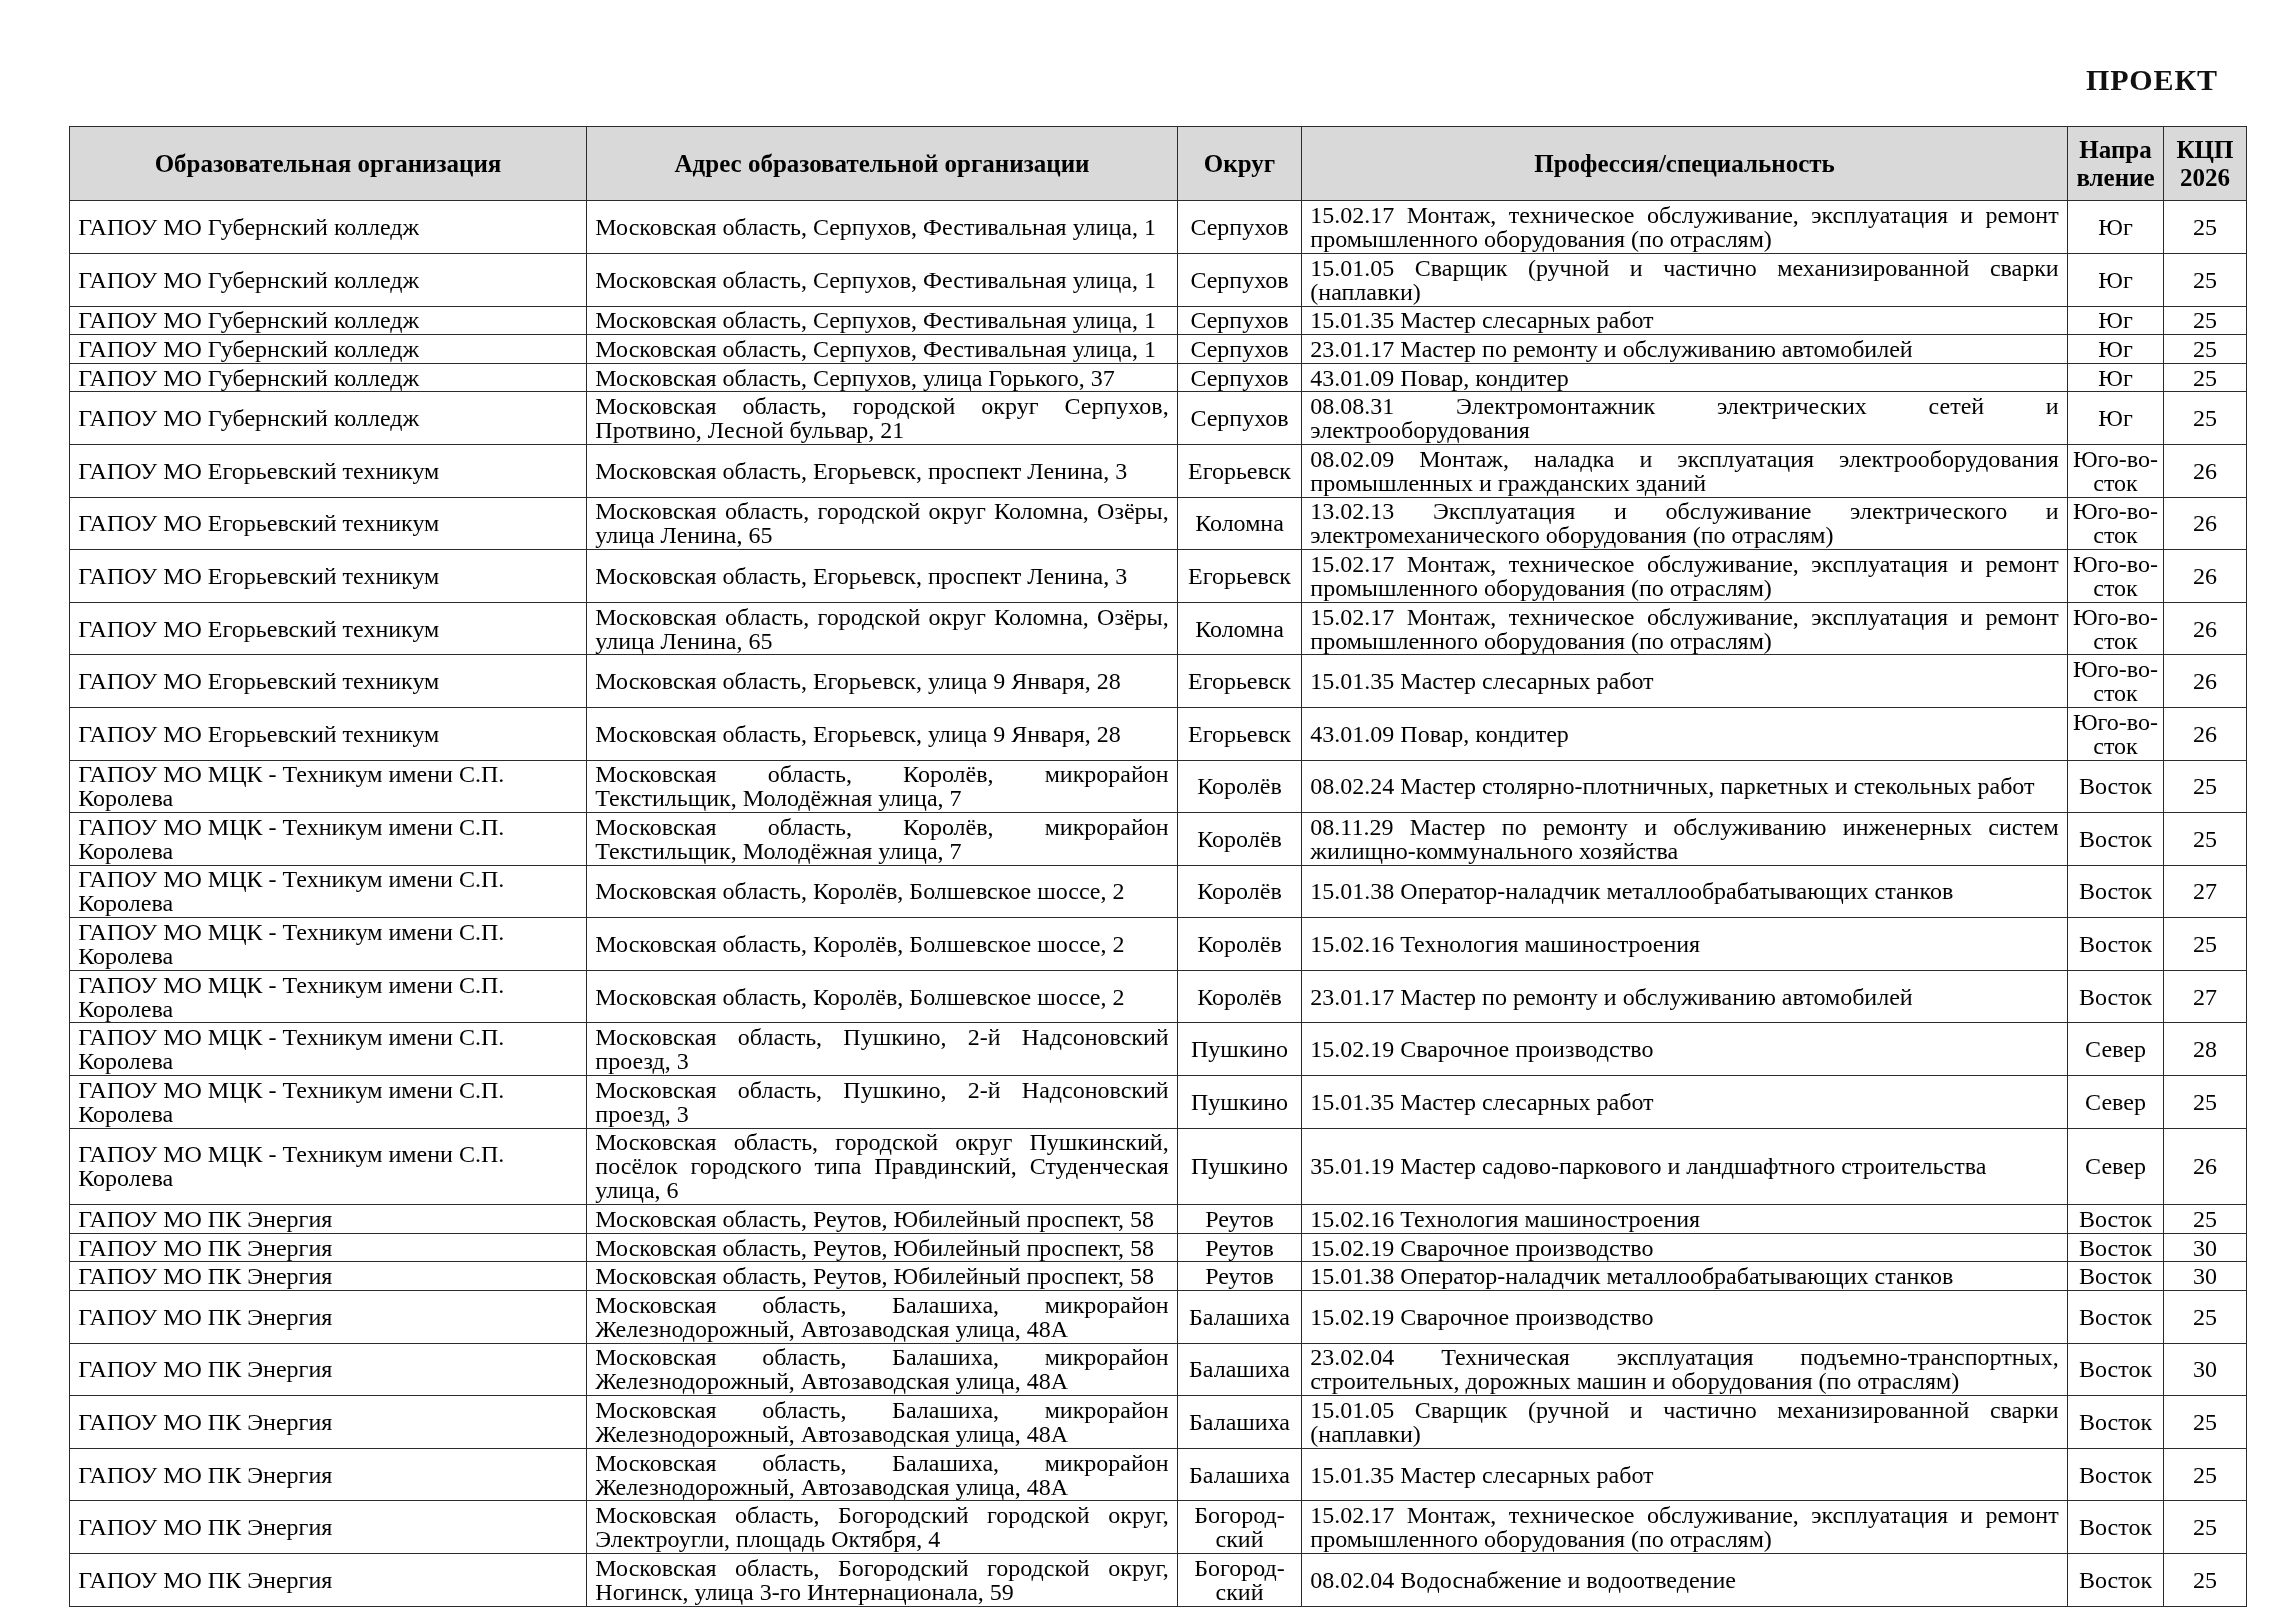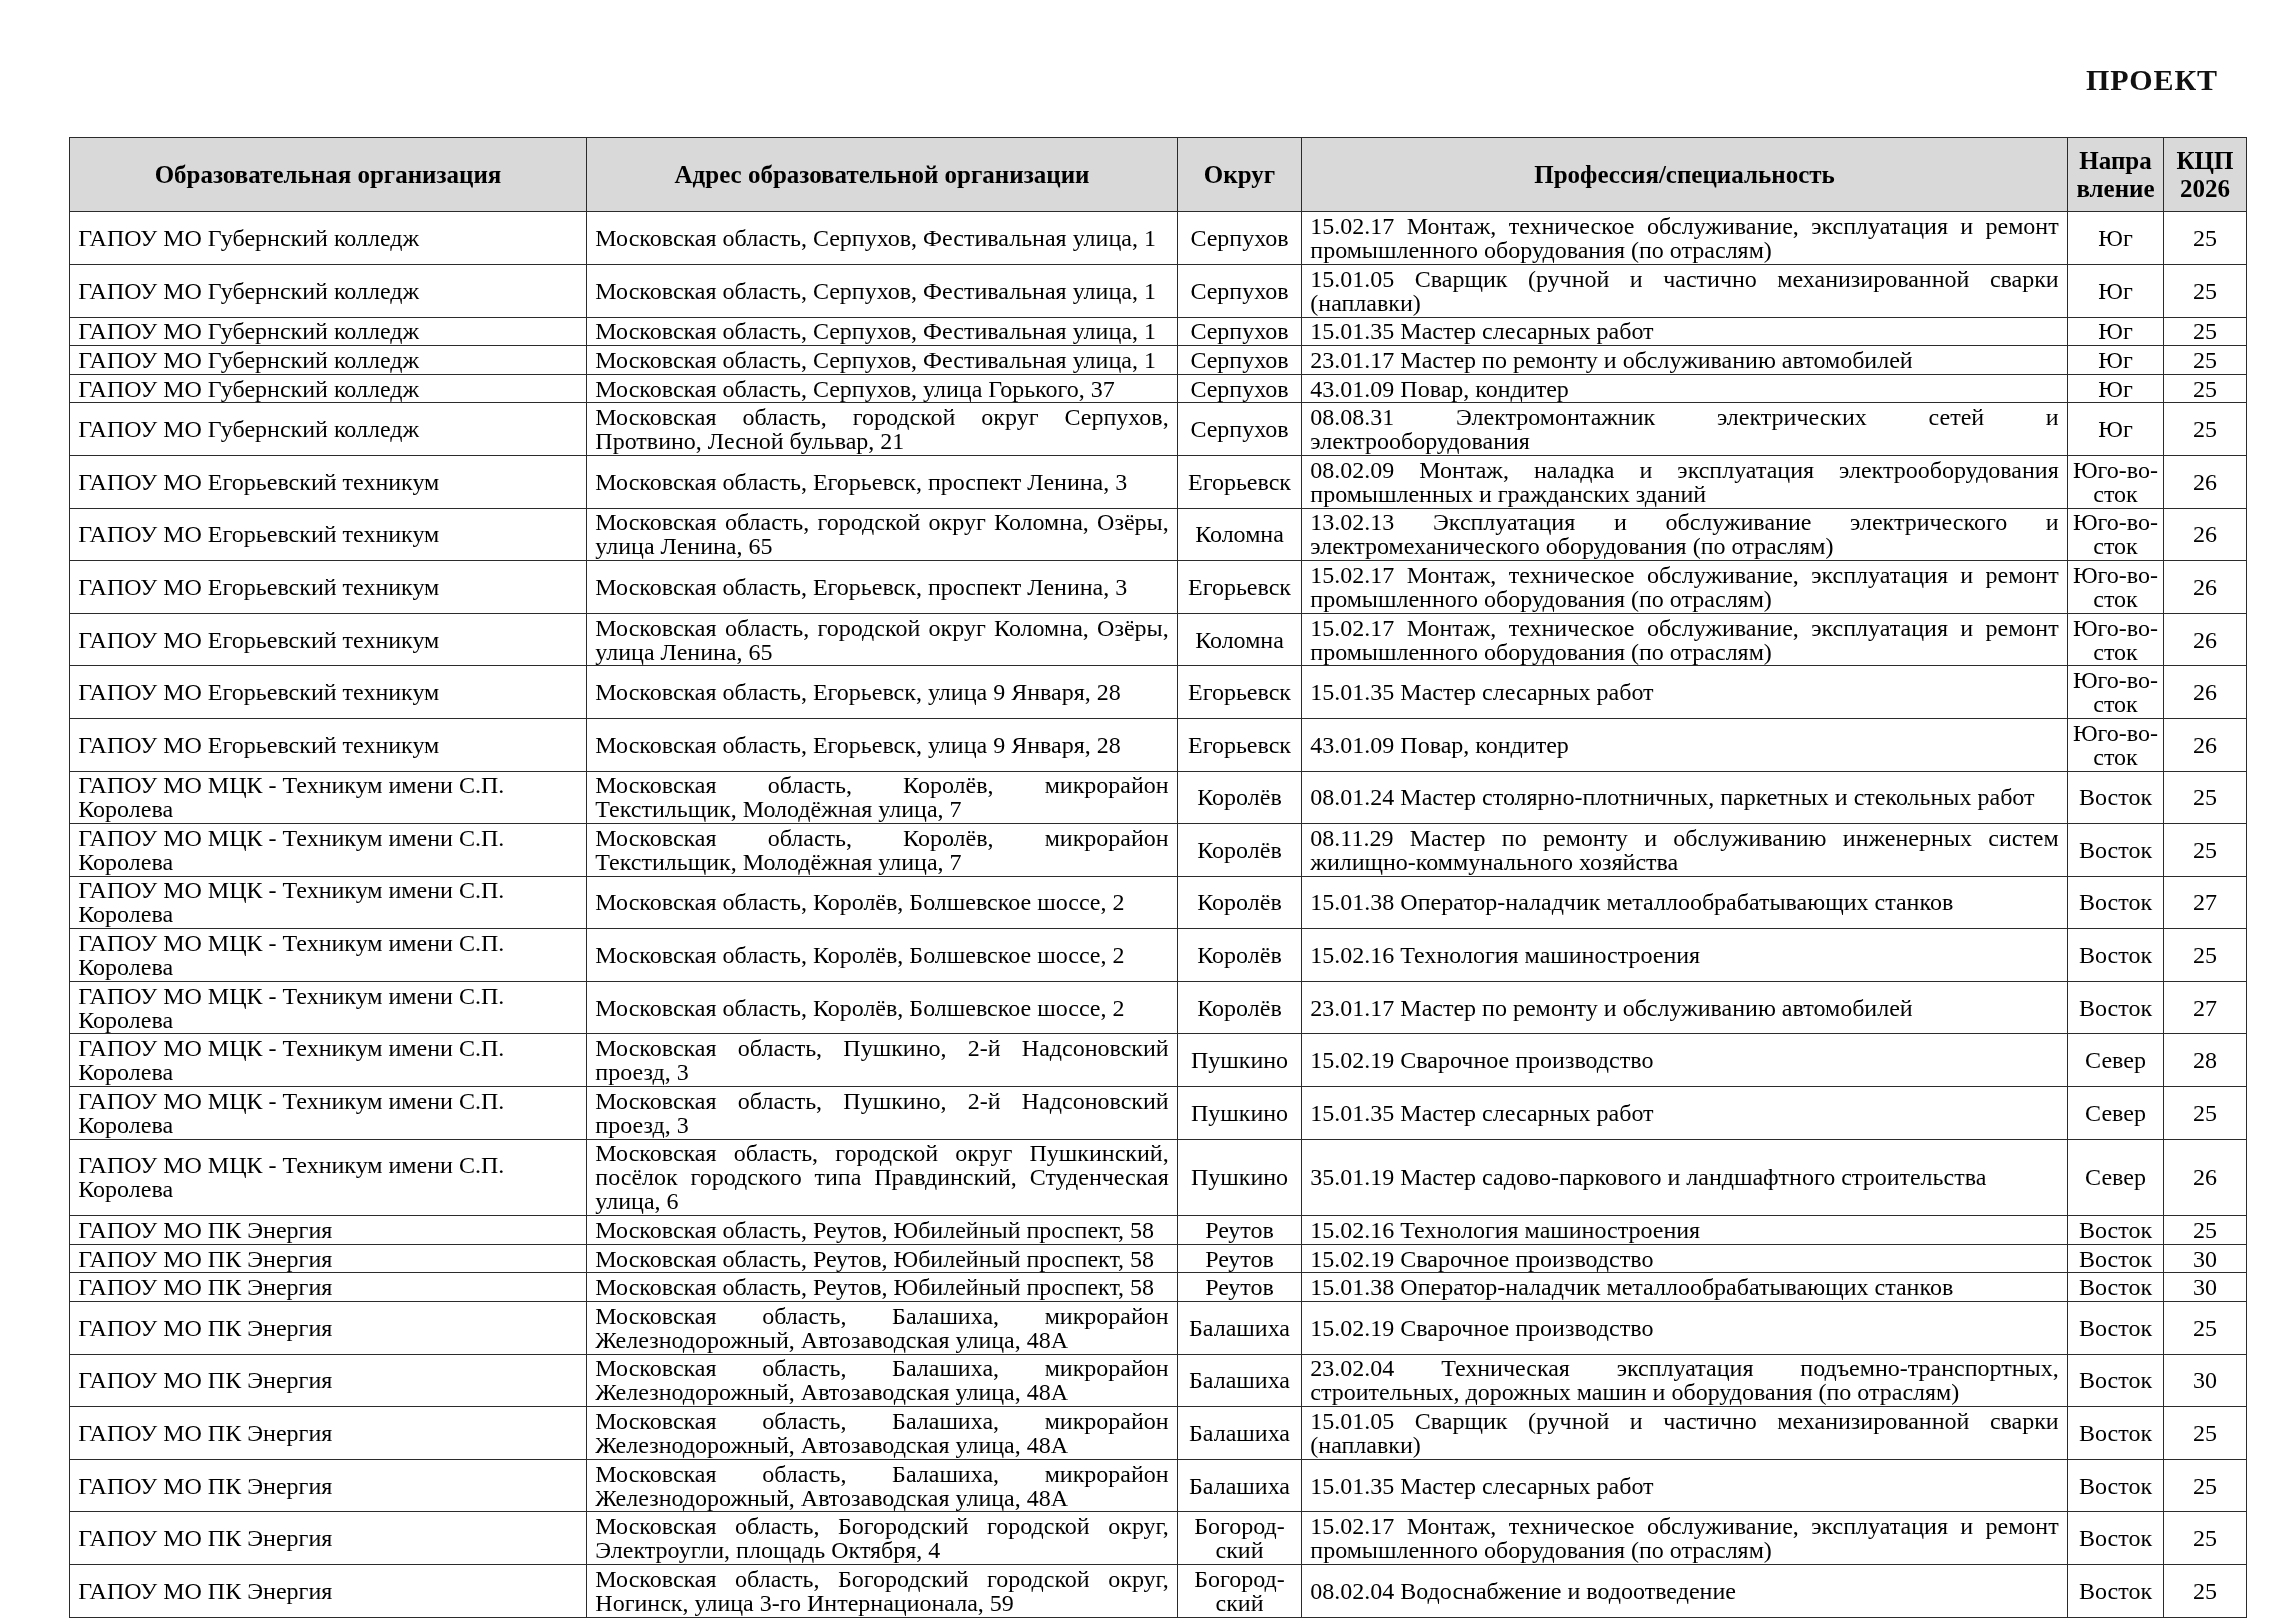--- a/index.html
+++ b/index.html
@@ -9,21 +9,21 @@
     font-family:"Liberation Serif", serif;
     position:relative; overflow:hidden;
   }
   .watermark {
     position:absolute; top:65px; right:72px;
     font-size:30px; line-height:1; letter-spacing:0.9px;
     color:#111;
     font-weight:bold;
   }
   table.main {
-    position:absolute; left:69px; top:137px;
+    position:absolute; left:69px; top:126px;
     width:2176px;
     border-collapse:collapse; table-layout:fixed;
   }
   col.c-org        { width:517px; }
   col.c-address    { width:591px; }
   col.c-district   { width:124px; }
   col.c-profession { width:766px; }
   col.c-direction  { width:96px; }
   col.c-kcp        { width:83px;  }
   th, td {
@@ -166,21 +166,21 @@
         <td class="address">Московская область, Егорьевск, улица 9 Января, 28</td>
         <td class="district">Егорьевск</td>
         <td class="profession">43.01.09 Повар, кондитер</td>
         <td class="direction">Юго-во­сток</td>
         <td class="kcp">26</td>
       </tr>
       <tr>
         <td class="org">ГАПОУ МО МЦК - Техникум имени С.П. Королева</td>
         <td class="address">Московская область, Королёв, микрорайон Текстильщик, Молодёжная улица, 7</td>
         <td class="district">Королёв</td>
-        <td class="profession">08.01.24 Мастер столярно-плотничных, паркетных и стекольных работ</td>
+        <td class="profession">08.02.24 Мастер столярно-плотничных, паркетных и стекольных работ</td>
         <td class="direction">Восток</td>
         <td class="kcp">25</td>
       </tr>
       <tr>
         <td class="org">ГАПОУ МО МЦК - Техникум имени С.П. Королева</td>
         <td class="address">Московская область, Королёв, микрорайон Текстильщик, Молодёжная улица, 7</td>
         <td class="district">Королёв</td>
         <td class="profession">08.11.29 Мастер по ремонту и обслуживанию инженерных систем жилищно-коммунального хозяйства</td>
         <td class="direction">Восток</td>
         <td class="kcp">25</td>

